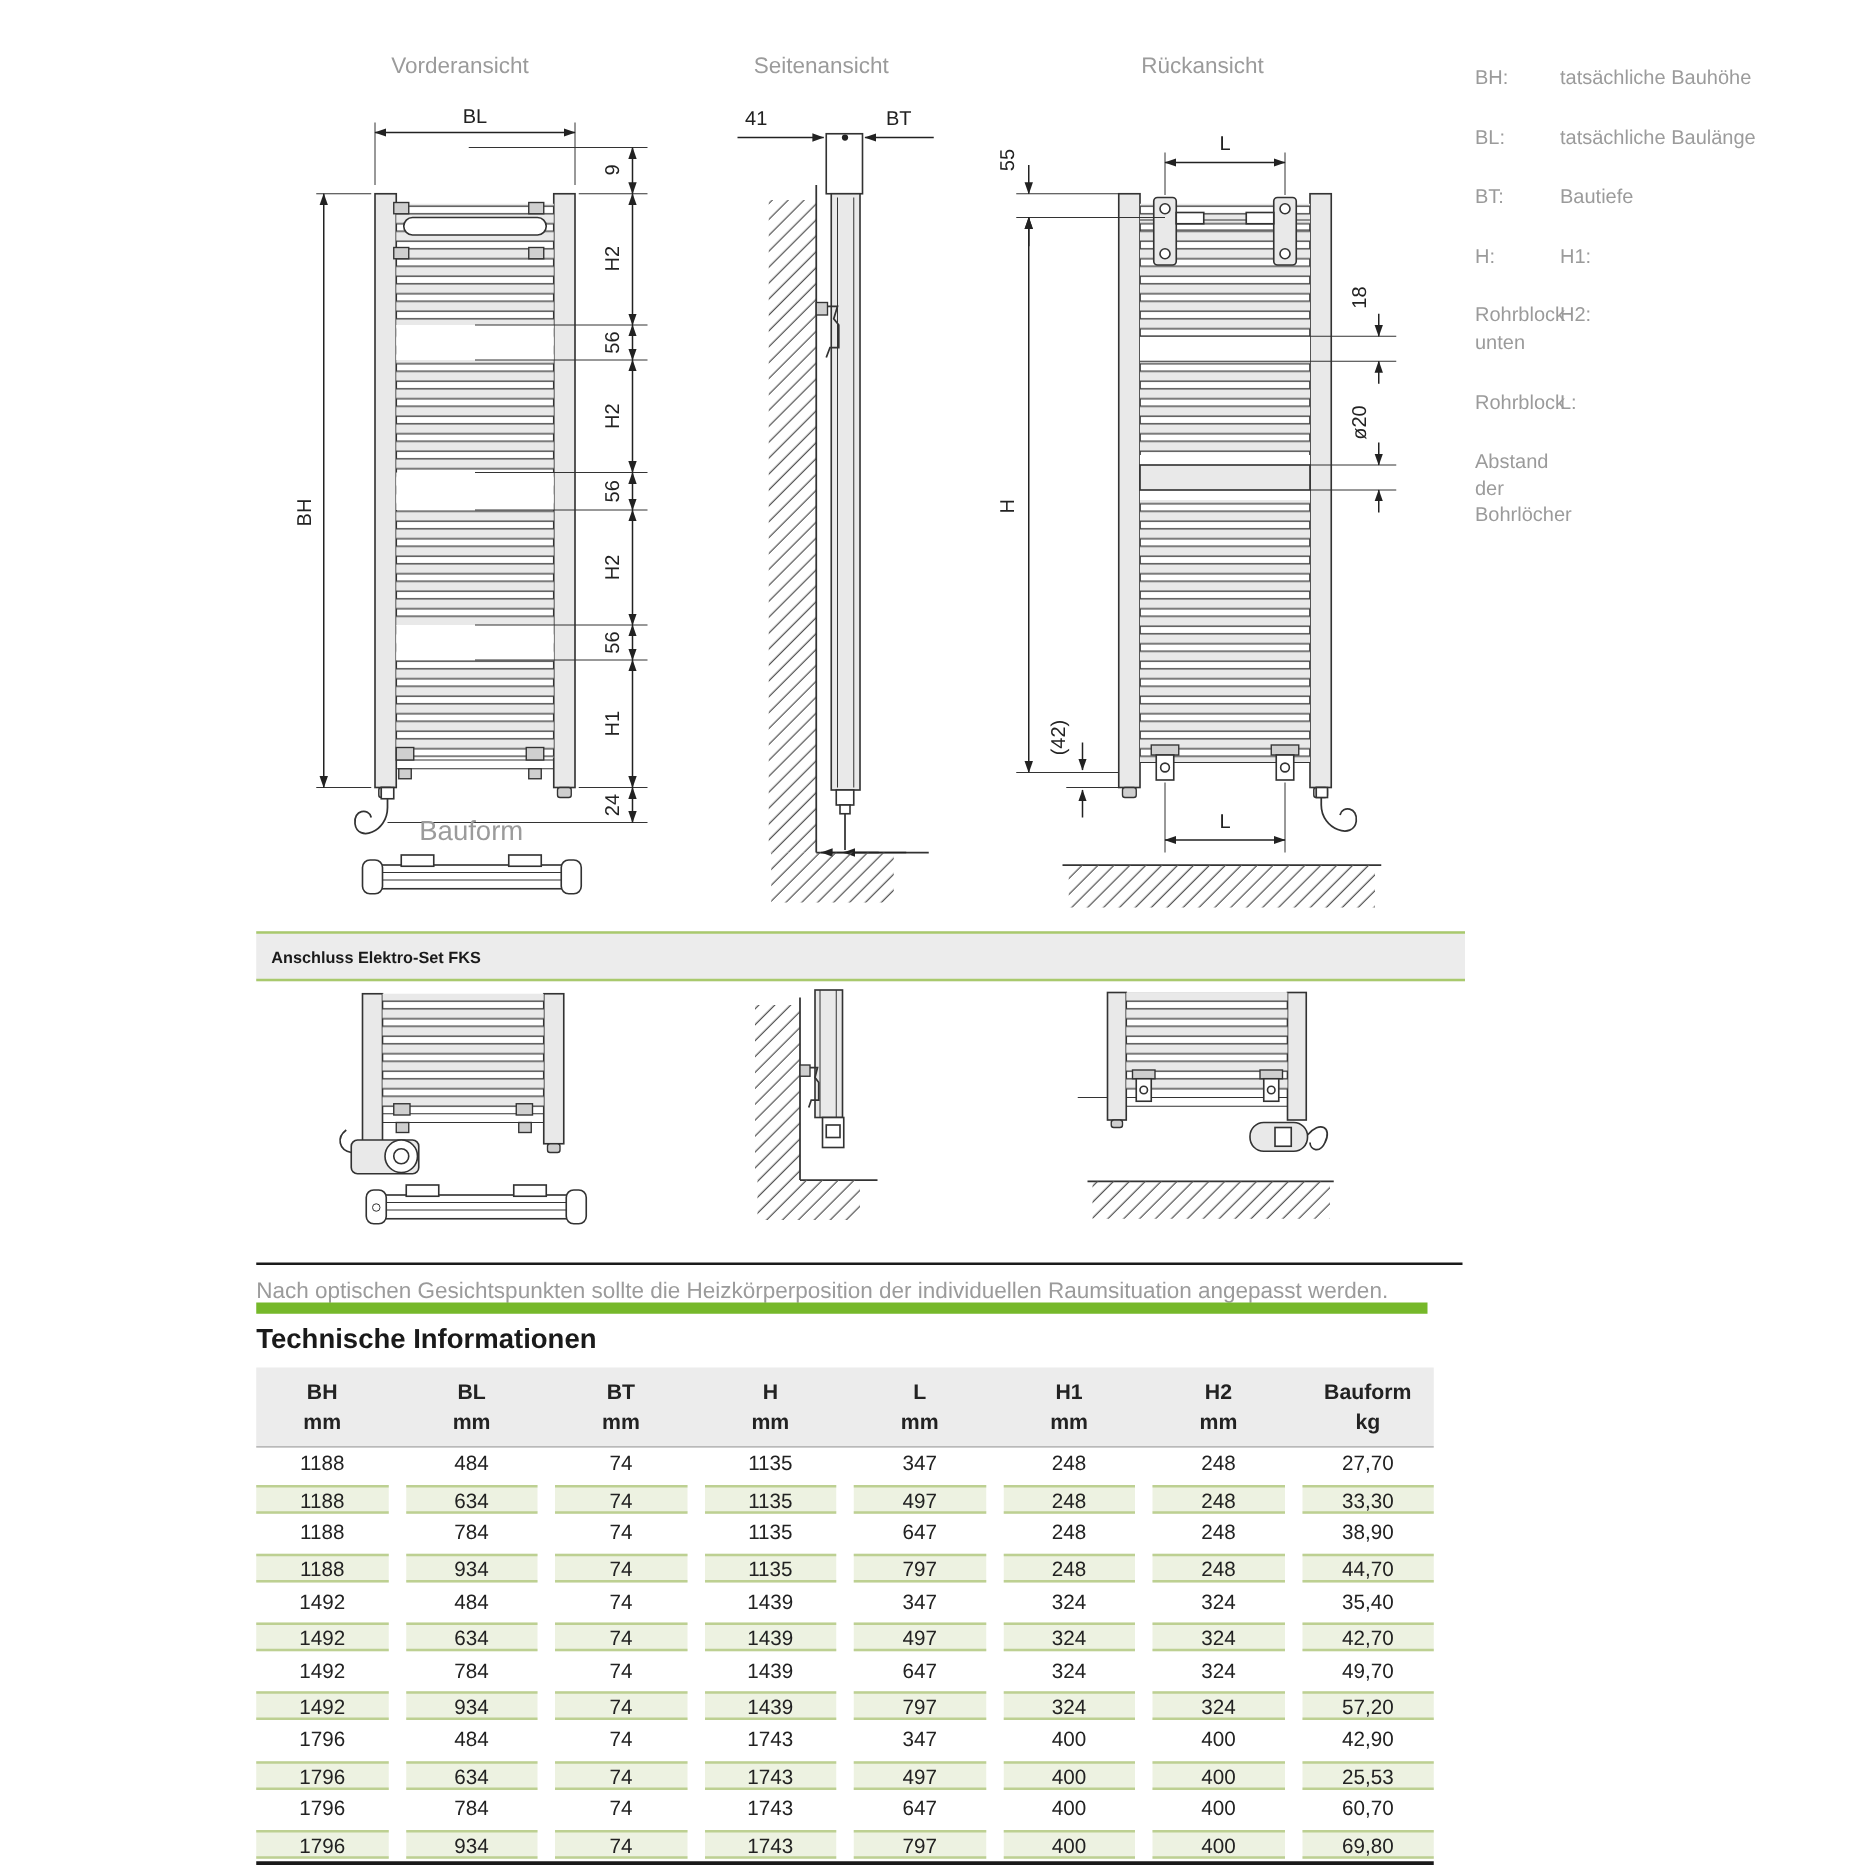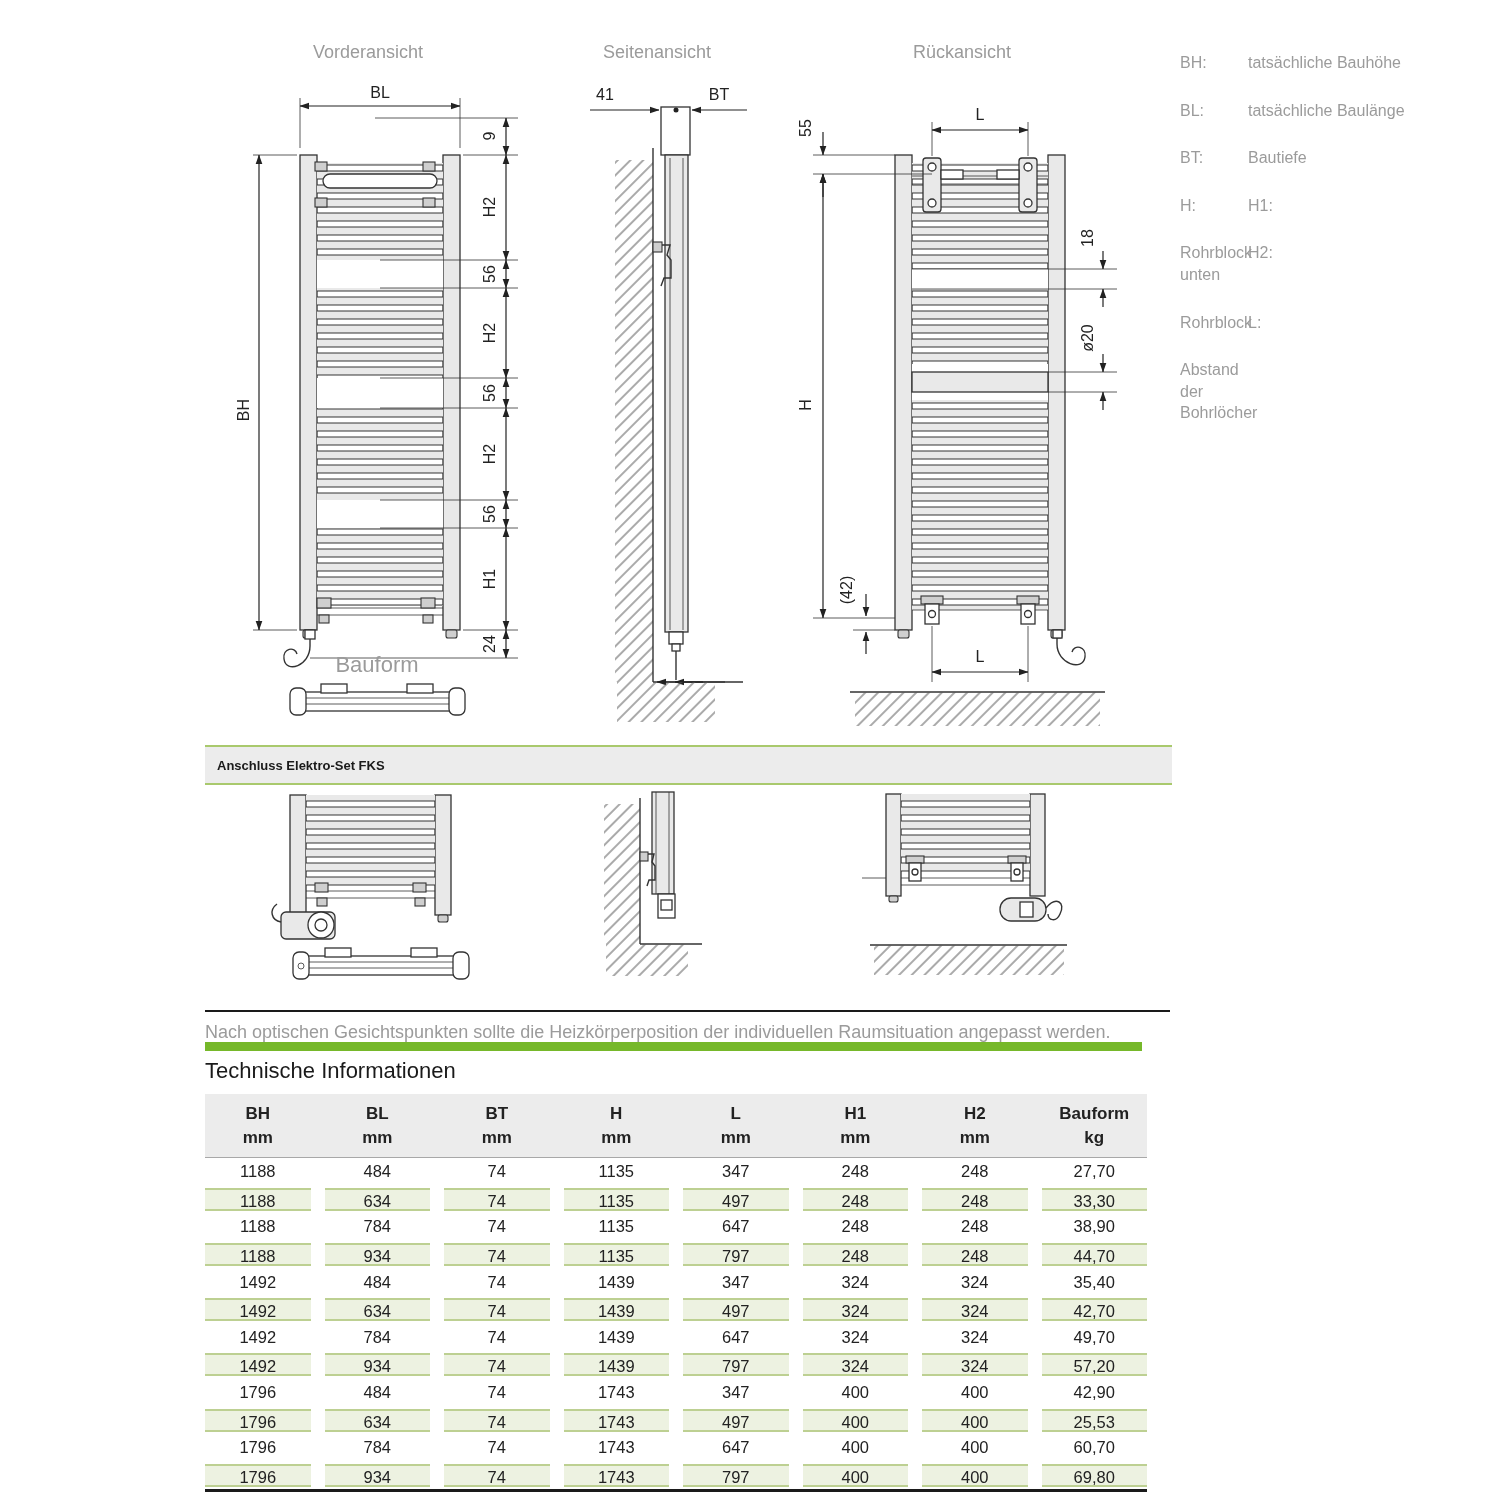--- a/index.html
+++ b/index.html
@@ -9,21 +9,21 @@
   .abs{position:absolute;}
   .vtitle{font-size:18px;color:var(--gray);transform:translateX(-50%);white-space:nowrap;}
   .legend{display:grid;grid-template-columns:42px 1fr;column-gap:4px;row-gap:14px;
           font-size:16px;color:var(--gray);line-height:1.35;width:300px;gap:26px;}
   .fks-header{background:var(--hgray);border-top:2px solid #a9c96d;border-bottom:2px solid #a9c96d;
           display:flex;align-items:center;padding-left:12px;font-weight:bold;font-size:13px;
           box-sizing:border-box;color:#1a1a1a;}
   .caption{font-size:18px;color:var(--gray);white-space:nowrap;}
   .rule{background:#1a1a1a;}
   .greenbar{background:var(--accent);}
-  .ttitle{font-size:22px;font-weight:normal;color:#1a1a1a;}
+  .ttitle{font-size:22px;font-weight:bold;color:#1a1a1a;}
   .tbl{width:942px;}
   .thead{display:grid;grid-template-columns:repeat(8,1fr);column-gap:14px;background:var(--hgray);
          padding:8px 0 7px 0;border-bottom:1.5px solid #a8a8a8;}
   .hcell{text-align:center;font-weight:bold;font-size:17px;line-height:24px;}
   .tbody{border-bottom:3px solid #1a1a1a;}
   .trow{display:grid;grid-template-columns:repeat(8,1fr);column-gap:14px;height:27.6px;align-items:center;}
   .tcell{text-align:center;font-size:16.5px;height:23px;line-height:23px;box-sizing:border-box;}
   .trow.alt .tcell{background:var(--band);border-top:2px solid var(--bandborder);border-bottom:2px solid var(--bandborder);}
   svg text{font-family:"Liberation Sans",sans-serif;}
   .dim{font-size:16px;fill:#222;}

